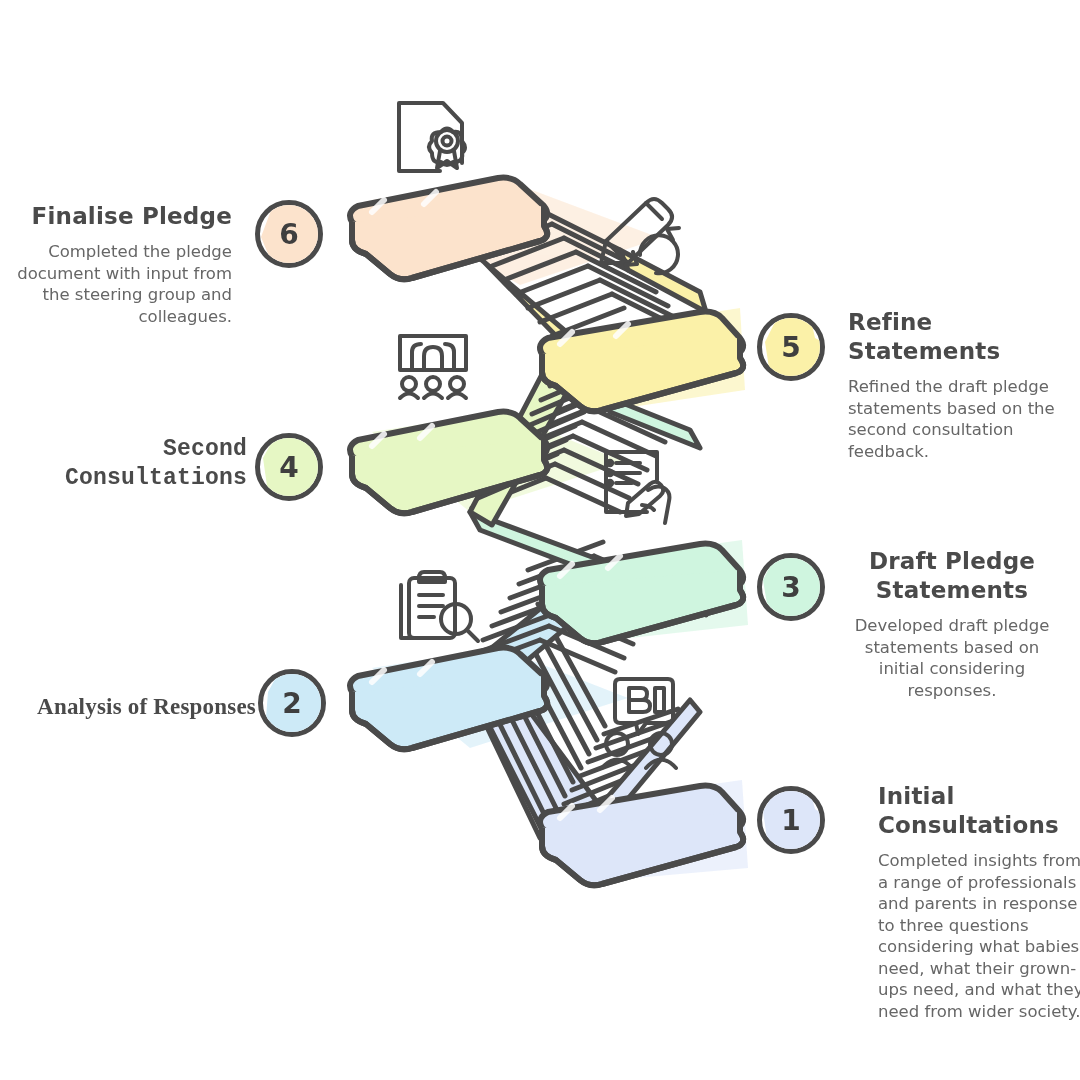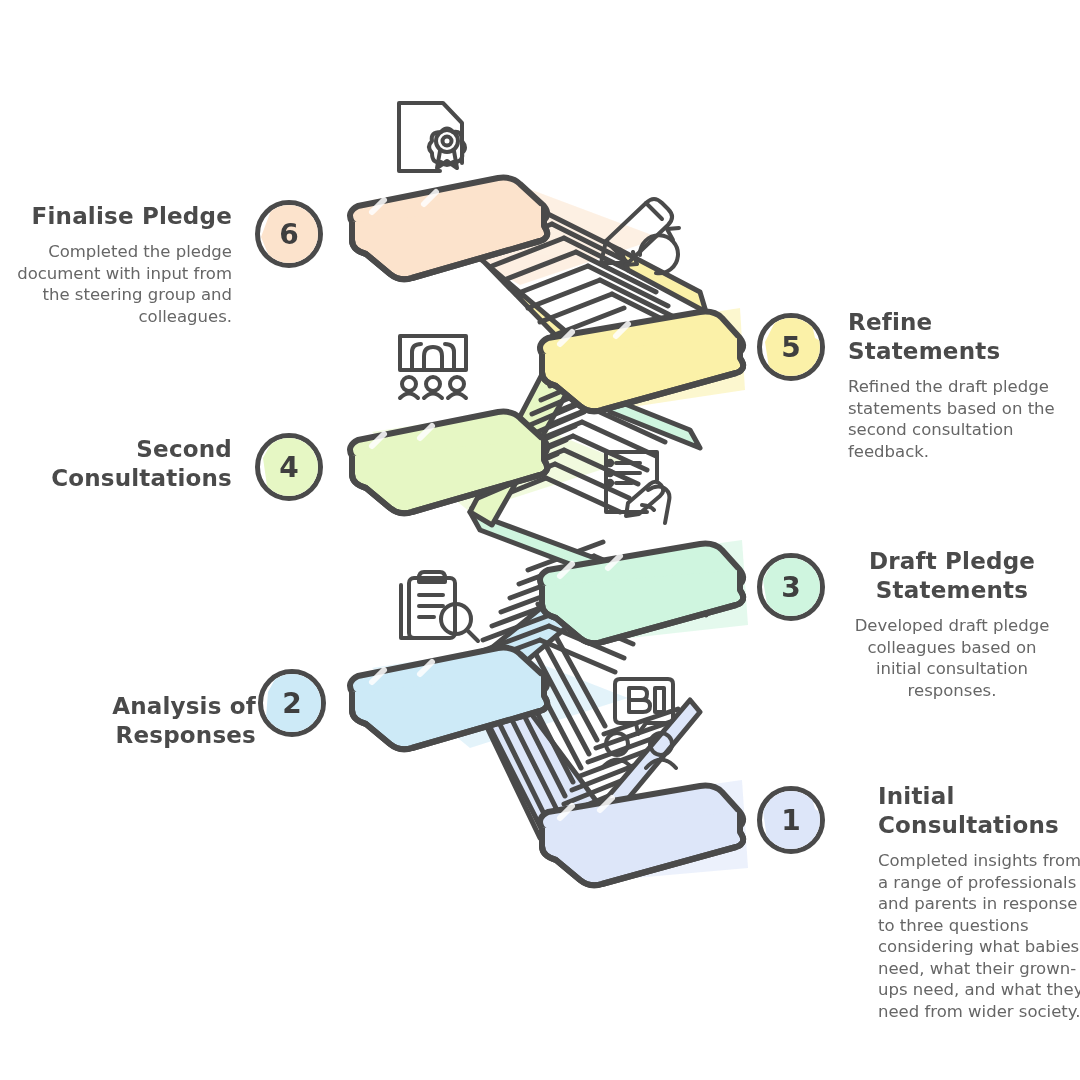--- a/index.html
+++ b/index.html
@@ -279,30 +279,30 @@
   <div class="step-text align-right" style="left:16px; top:202px; width:216px;">
     <div class="step-title">Finalise Pledge</div>
     <div class="step-desc">Completed the pledge document with input from the steering group and colleagues.</div>
   </div>
 
   <div class="step-text align-left" style="left:848px; top:308px; width:212px;">
     <div class="step-title">Refine Statements</div>
     <div class="step-desc">Refined the draft pledge statements based on the second consultation feedback.</div>
   </div>
 
-  <div class="step-text align-right" style="left:22px; top:435px; width:210px;">
+  <div class="step-text align-right" style="left:37px; top:435px; width:210px;font-family:Liberation Mono, monospace;">
     <div class="step-title">Second Consultations</div>
   </div>
 
   <div class="step-text align-left" style="left:848px; top:547px; width:208px;text-align:center;">
     <div class="step-title">Draft Pledge Statements</div>
-    <div class="step-desc">Developed draft pledge colleagues based on initial consultation responses.</div>
-  </div>
-
-  <div class="step-text align-right" style="left:30px; top:692px; width:226px;">
+    <div class="step-desc">Developed draft pledge statements based on initial considering responses.</div>
+  </div>
+
+  <div class="step-text align-right" style="left:30px; top:692px; width:226px;font-family:Liberation Serif, serif;">
     <div class="step-title">Analysis of Responses</div>
   </div>
 
   <div class="step-text align-left" style="left:848px; top:782px; width:212px;margin-left:30px;">
     <div class="step-title">Initial Consultations</div>
     <div class="step-desc">Completed insights from a range of professionals and parents in response to three questions considering what babies need, what their grown-ups need, and what they need from wider society.</div>
   </div>
 
 </div>
 

